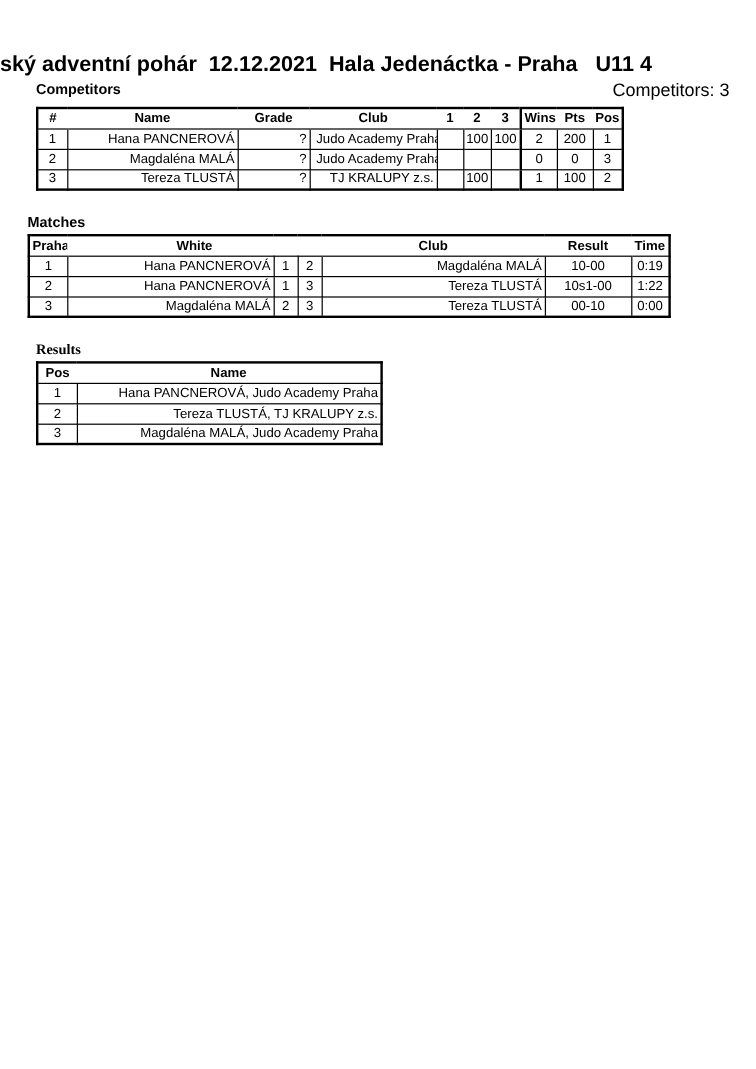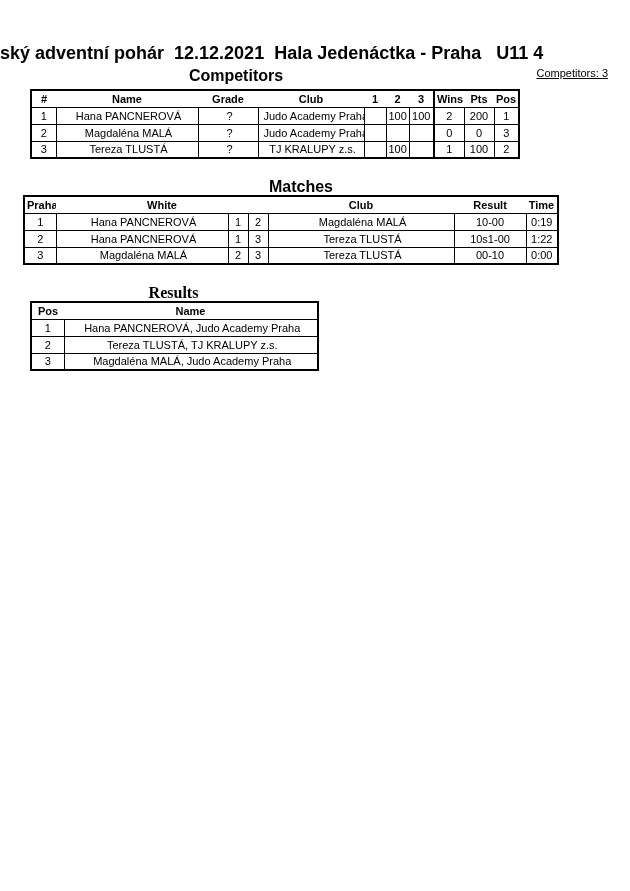--- a/index.html
+++ b/index.html
@@ -7,24 +7,24 @@
     width:630px;height:891px;background:#ffffff;color:#000000;
     position:relative;overflow:hidden;
     font-family:"Liberation Sans",sans-serif;
   }
   .title{
     position:absolute;top:43px;left:0;width:630px;height:24px;
     font-size:18px;font-weight:bold;white-space:pre;overflow:hidden;
   }
   .comp-count{
     position:absolute;top:67px;right:22px;
-    font-size:11px;text-align:right;text-decoration:underline;
+    font-size:15px;text-align:right;
   }
   .heading{
-    position:absolute;font-size:16px;font-weight:bold;text-align:center;
+    position:absolute;font-size:12px;font-weight:bold;
   }
   .h-comp{top:67px;left:30px;width:412px;}
   .h-match{top:178px;left:23px;width:556px;}
   .h-res{top:284px;left:30px;width:287px;font-family:Liberation Serif, serif;}
   table{
     position:absolute;border-collapse:collapse;table-layout:fixed;
     font-size:11px;border:2px solid #000;
   }
   .t-comp{top:89px;left:30px;width:488px;}
   .t-match{top:195px;left:23px;width:534px;}
@@ -32,21 +32,21 @@
   tr{height:17px;}
   td,th{
     padding:0 2px;overflow:hidden;white-space:nowrap;
     vertical-align:middle;
   }
   td{border:1px solid #000;text-align:center;}
   th{
     border:none;border-bottom:1px solid #000;
     font-weight:bold;text-align:center;font-size:11px;
   }
-  td.l{text-align:center;padding-left:5px;margin-top:41px;}
+  td.l{text-align:right;padding-left:5px;margin-top:41px;}
   .grpL{border-left:2px solid #000 !important;}
 </style>
 </head>
 <body>
 
 <div class="title">ský adventní pohár  12.12.2021  Hala Jedenáctka - Praha   U11 4</div>
 <div class="comp-count">Competitors: 3</div>
 
 <div class="heading h-comp">Competitors</div>
 

